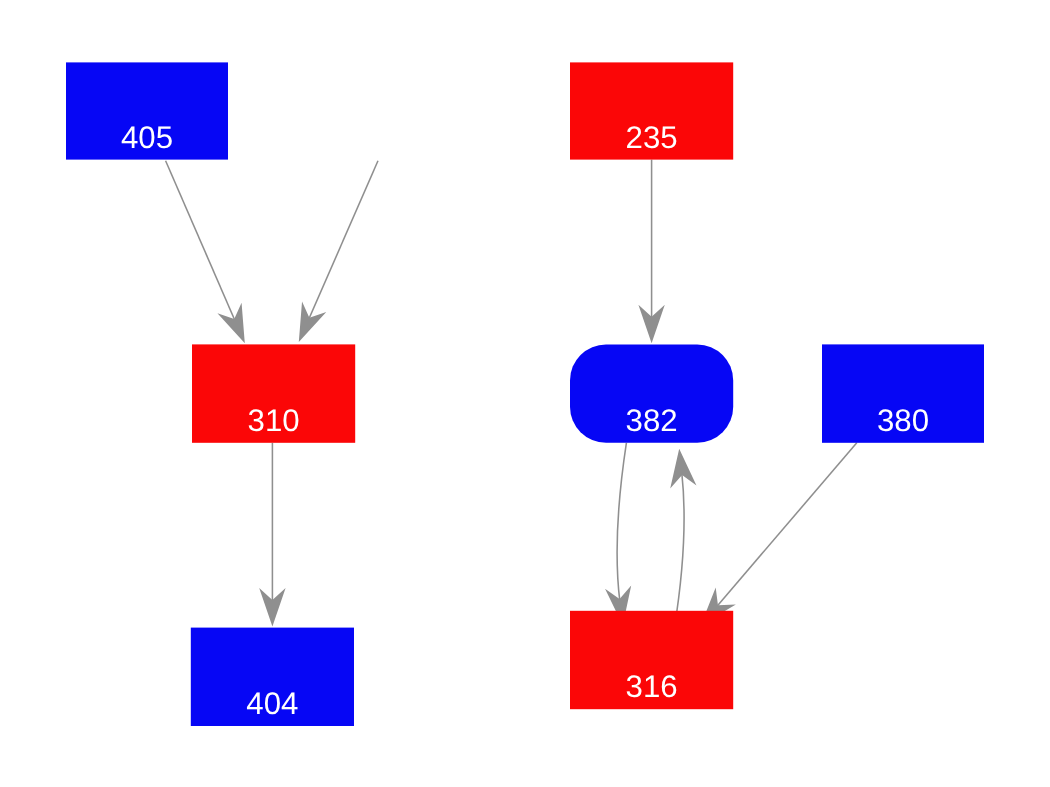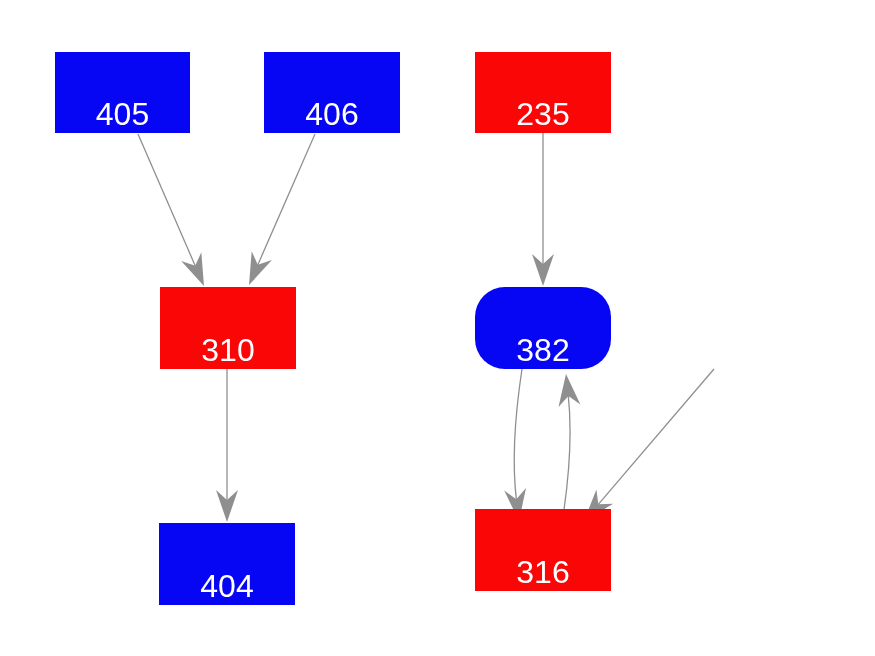--- a/index.html
+++ b/index.html
@@ -26,21 +26,21 @@
   .node {
     position: absolute;
     display: flex;
     align-items: center;
     justify-content: center;
     box-sizing: border-box;
     cursor: pointer;
   }
   .node .label {
     color: #ffffff;
-    font-size: 32px;
+    font-size: 26px;
     line-height: 1;
     padding-top: 7px;
     user-select: none;
     margin-top: 36px;
   }
 </style>
 </head>
 <body>
 
 <div id="canvas">
@@ -57,31 +57,31 @@
       <path d="M519.0,521.0 L504.2,490.6 L516.3,499.2 L526.0,487.9 Z" fill="#8f8f8f"></path>
       <path d="M562,523 Q574,448 568.1496368596019,393.88414095131697" fill="none" stroke="#8f8f8f" stroke-width="1.3"></path>
       <path d="M566.0,374.0 L580.4,404.6 L568.4,395.9 L558.5,407.0 Z" fill="#8f8f8f"></path>
       <path d="M714,369 L596.9993500487459,505.8007599430048" fill="none" stroke="#8f8f8f" stroke-width="1.3"></path>
       <path d="M584.0,521.0 L596.4,489.5 L598.3,504.3 L613.2,503.8 Z" fill="#8f8f8f"></path>
     </svg>
 
   <div class="node" style="left: 55px; top: 52px; width: 135px; height: 81px; background: rgb(6, 6, 245);">
     <span class="label">405</span>
   </div>
-  <div class="node" style="left: 264px; top: 52px; width: 136px; height: 81px; background: rgb(6, 6, 245);">
-    <span class="label">406</span>
-  </div>
   <div class="node" style="left: 475px; top: 52px; width: 136px; height: 81px; background: rgb(251, 6, 7);">
     <span class="label">235</span>
   </div>
   <div class="node" style="left: 160px; top: 287px; width: 136px; height: 82px; background: rgb(251, 6, 7); text-align: right;">
     <span class="label">310</span>
   </div>
   <div class="node" style="left: 475px; top: 287px; width: 136px; height: 82px; background: rgb(6, 6, 245); border-radius: 30px;">
     <span class="label">382</span>
+  </div>
+  <div class="node" style="left: 685px; top: 287px; width: 135px; height: 82px; background: rgb(6, 6, 245);">
+    <span class="label">380</span>
   </div>
   <div class="node" style="left: 159px; top: 523px; width: 136px; height: 82px; background: rgb(6, 6, 245);">
     <span class="label">404</span>
   </div>
   <div class="node" style="left: 475px; top: 509px; width: 136px; height: 82px; background: rgb(251, 6, 7);">
     <span class="label">316</span>
   </div>
 </div>
 
 </body></html>

